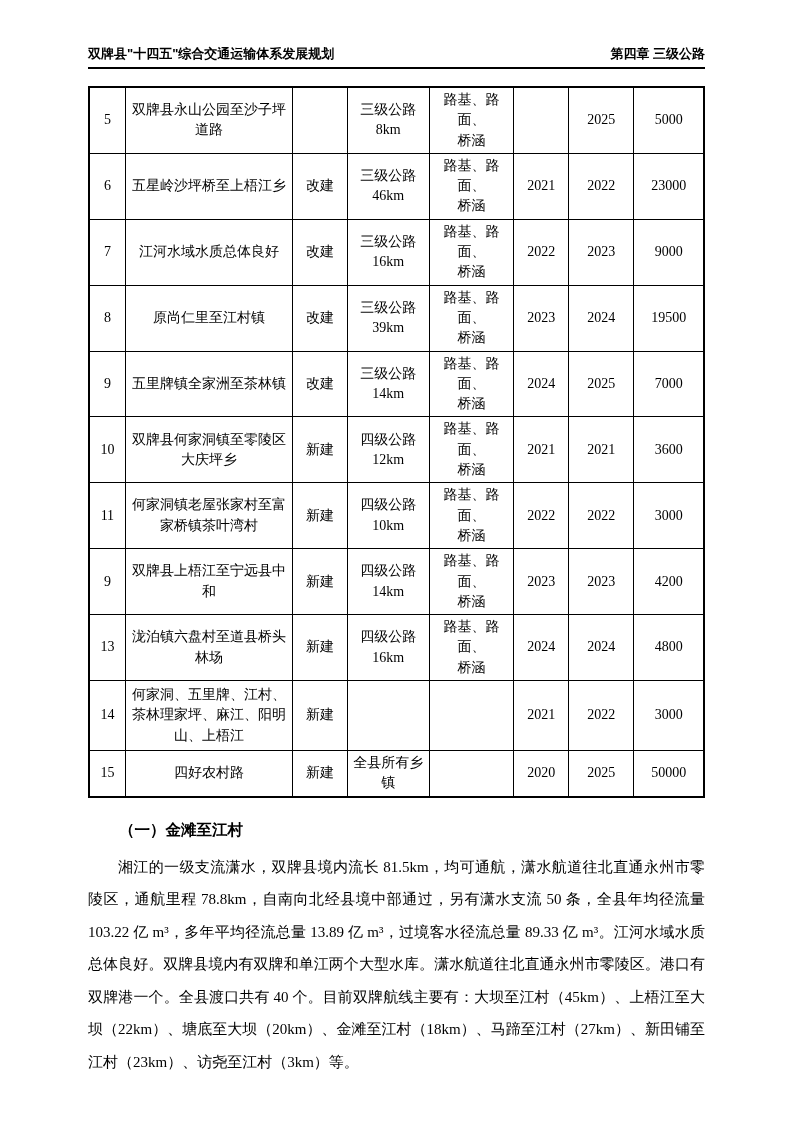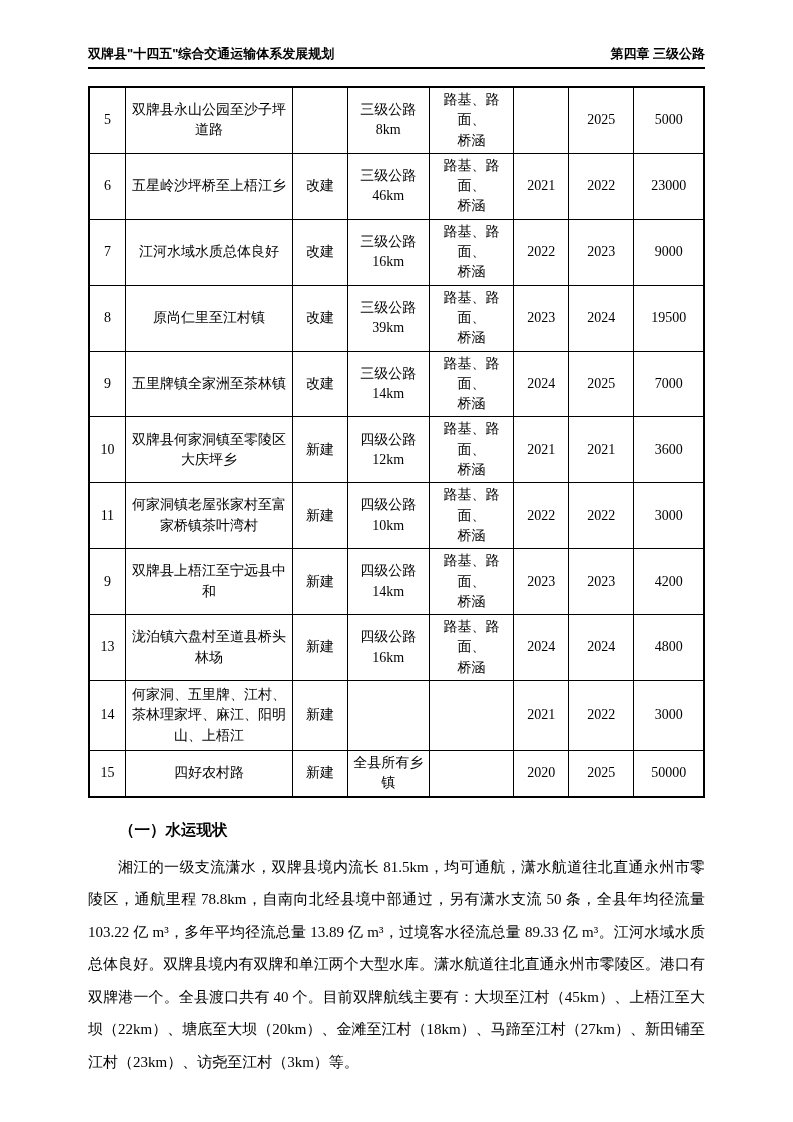--- a/index.html
+++ b/index.html
@@ -230,18 +230,18 @@
           <td>全县所有乡
 镇</td>
           <td></td>
           <td>2020</td>
           <td>2025</td>
           <td>50000</td>
         </tr>
       </tbody>
     </table>
 
-    <div class="subsection-heading">（一）水运现状</div>
+    <div class="subsection-heading">（一）金滩至江村</div>
 
     <p class="body-para first">湘江的一级支流潇水，双牌县境内流长 81.5km，均可通航，潇水航道往北直通永州市零陵区，通航里程 78.8km，自南向北经县境中部通过，另有潇水支流 50 条，全县年均径流量 103.22 亿 m³，多年平均径流总量 13.89 亿 m³，过境客水径流总量 89.33 亿 m³。江河水域水质总体良好。双牌县境内有双牌和单江两个大型水库。潇水航道往北直通永州市零陵区。港口有双牌港一个。全县渡口共有 40 个。目前双牌航线主要有：大坝至江村（45km）、上梧江至大坝（22km）、塘底至大坝（20km）、金滩至江村（18km）、马蹄至江村（27km）、新田铺至江村（23km）、访尧至江村（3km）等。</p>
 
   </div>
 </div>
 
 </body></html>

